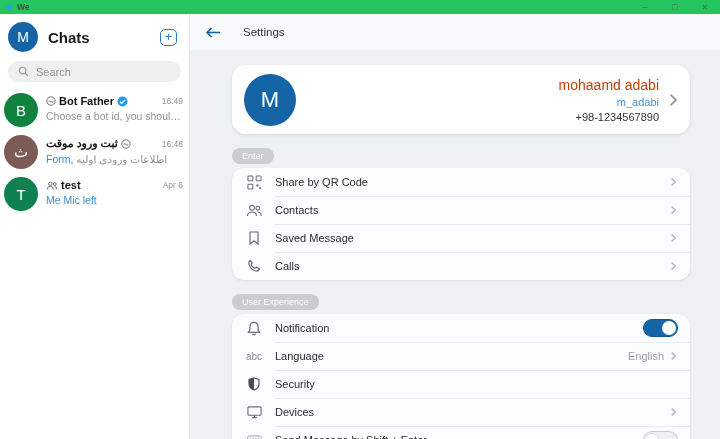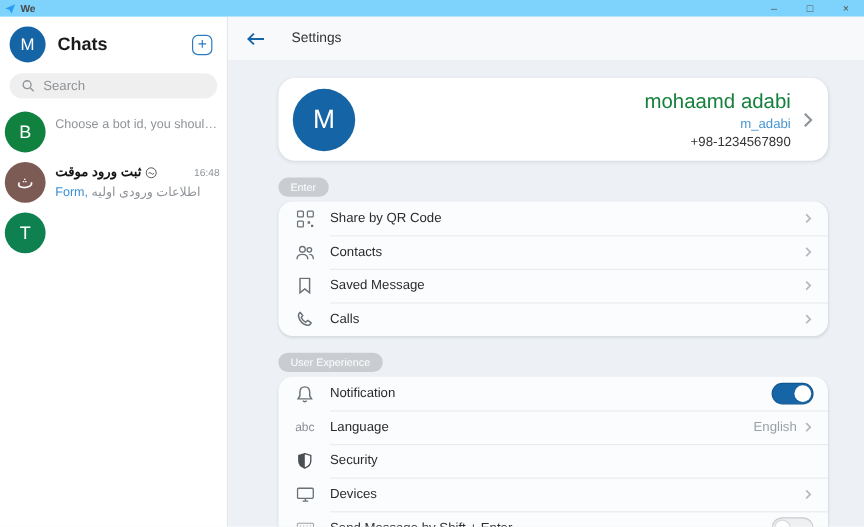--- a/index.html
+++ b/index.html
@@ -1,20 +1,20 @@
 <!DOCTYPE html>
 <html><head>
 <meta charset="utf-8">
 <style>
   * { box-sizing: border-box; margin: 0; padding: 0; }
   html,body { width:720px; height:439px; overflow:hidden; }
   body { font-family:"Liberation Sans", sans-serif; background:#fff; }
 
   
-  .titlebar { height:14px; display:flex; align-items:center; padding-left:4px; background:#7dd3fc; }
+  .titlebar { height:14px; display:flex; align-items:center; padding-left:4px; background:#22c55e; }
   .app-brand { display:flex; align-items:center; gap:4px; font-size:8.5px; font-weight:700; color:#4a4a4a; }
   .win-controls { margin-left:auto; display:flex; }
   .win-btn { width:30px; text-align:center; font-size:9px; color:#555; line-height:14px; }
 
   .main { display:flex; height:425px; }
 
   
   .sidebar { width:190px; flex:none; background:#fff; border-right:1px solid #e5e8eb; display:flex; flex-direction:column; }
   .sb-header { display:flex; align-items:center; gap:10px; padding:8px 12px 5px 8px; }
   .avatar-sm { width:30px; height:30px; border-radius:50%; background:#1565a6; color:#fff; display:flex; align-items:center; justify-content:center; font-size:14px; flex:none; }
@@ -35,21 +35,21 @@
 
   
   .panel { flex:1; min-width:0; background:#edf1f5; display:flex; flex-direction:column; }
   .panel-header { height:36px; flex:none; background:#f7f9fb; display:flex; align-items:center; gap:22px; padding-left:15px; }
   .panel-title { font-size:11.5px; color:#333; }
   .panel-body { padding:15px 30px 0 42px; }
 
   .profile-card { background:#fff; border-radius:14px; height:69px; display:flex; align-items:center; padding:0 12px; box-shadow:0 1px 3px rgba(110,120,135,.20); }
   .avatar-lg { width:52px; height:52px; border-radius:50%; background:#1565a6; color:#fff; font-size:22px; display:flex; align-items:center; justify-content:center; flex:none; }
   .profile-info { margin-left:auto; text-align:right; }
-  .p-name { font-size:17px; color:#15803d; }
+  .p-name { font-size:14px; color:#c2410c; }
   .p-user { font-size:11px; color:#4a95d0; margin:3px 0; }
   .p-phone { font-size:11px; color:#333; }
   .profile-chev { margin-left:9px; display:flex; }
 
   .pill { display:inline-block; background:#c9ccd1; color:#fff; font-size:9px; padding:3px 10px; border-radius:9px; margin:14px 0 4px 0; }
   .card { background:#fbfcfd; border-radius:12px; box-shadow:0 1px 2px rgba(110,120,135,.18); }
   .row { height:28px; display:flex; align-items:center; padding:0 12px 0 13px; position:relative; }
   .row + .row::before { content:""; position:absolute; top:0; left:43px; right:0; height:1px; background:#e9ecef; }
   .row-icon { width:18px; display:flex; justify-content:center; align-items:center; flex:none; }
   .abc-glyph { font-size:10px; color:#8a8f94; }
@@ -97,20 +97,36 @@
             <circle cx="5" cy="5" r="3.6" fill="none" stroke="#8f9398" stroke-width="1.2"></circle>
             <line x1="7.8" y1="7.8" x2="11" y2="11" stroke="#8f9398" stroke-width="1.2"></line>
           </svg>
       </span>
       <span>Search</span>
     </div>
 
     <div class="chat">
       <div class="chat-avatar" style="background:#11813f;">B</div>
       <div class="chat-body">
+        <div class="chat-top">
+          <span style="display:flex;">
+            <svg width="10" height="10" viewBox="0 0 12 12">
+                <circle cx="6" cy="6" r="5" fill="none" stroke="#555" stroke-width="1"></circle>
+                <path d="M3.3 6.6 q1.35-1.7 2.7 0 q1.35 1.7 2.7 0" fill="none" stroke="#555" stroke-width="1"></path>
+              </svg>
+          </span>
+          <span class="chat-name">Bot Father</span>
+          <span style="display:flex;">
+            <svg width="11" height="11" viewBox="0 0 12 12">
+                <circle cx="6" cy="6" r="5.5" fill="#1d9bf0"></circle>
+                <path d="M3.4 6.2 L5.2 8 L8.7 4.4" stroke="#fff" stroke-width="1.4" fill="none"></path>
+              </svg>
+          </span>
+          <span class="chat-time">16:49</span>
+        </div>
         <div class="chat-sub">Choose a bot id, you should select bot wi...</div>
       </div>
     </div>
 
     <div class="chat">
       <div class="chat-avatar" style="background:#7d5b55;">ث</div>
       <div class="chat-body">
         <div class="chat-top">
           <span class="chat-name" dir="rtl">ثبت ورود موقت</span>
           <span style="display:flex;">
@@ -121,20 +137,35 @@
           </span>
           <span class="chat-time">16:48</span>
         </div>
         <div class="chat-sub"><span class="blue">Form,</span> <span dir="rtl">اطلاعات ورودی اولیه</span></div>
       </div>
     </div>
 
 
     <div class="chat">
       <div class="chat-avatar" style="background:#0f8050;">T</div>
+      <div class="chat-body">
+        <div class="chat-top">
+          <span style="display:flex;">
+            <svg width="12" height="9" viewBox="0 0 14 10" fill="none" stroke="#555" stroke-width="1">
+                <circle cx="5" cy="3" r="2"></circle>
+                <path d="M1.5 9.5 q0-3.5 3.5-3.5 q3.5 0 3.5 3.5"></path>
+                <circle cx="10.3" cy="3.3" r="1.7"></circle>
+                <path d="M9.8 6.2 q3 0 3 3.3"></path>
+              </svg>
+          </span>
+          <span class="chat-name">test</span>
+          <span class="chat-time">Apr 6</span>
+        </div>
+        <div class="chat-sub blue">Me Mic left</div>
+      </div>
     </div>
   </div>
 
   <div class="panel">
     <div class="panel-header">
       <span style="display:flex;">
         <svg width="16" height="13" viewBox="0 0 16 13" fill="none" stroke="#1565a7" stroke-width="1.6">
             <path d="M15 6.5 H2"></path>
             <path d="M6.6 2 L2 6.5 L6.6 11"></path>
           </svg>

